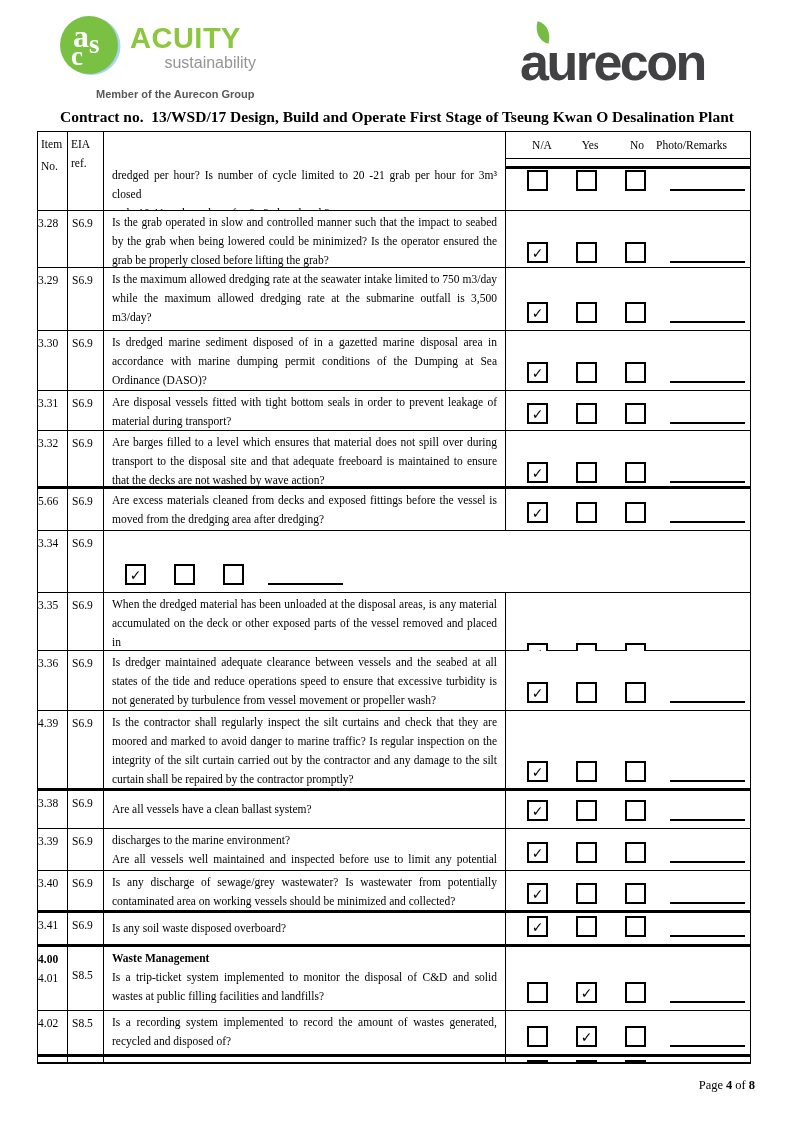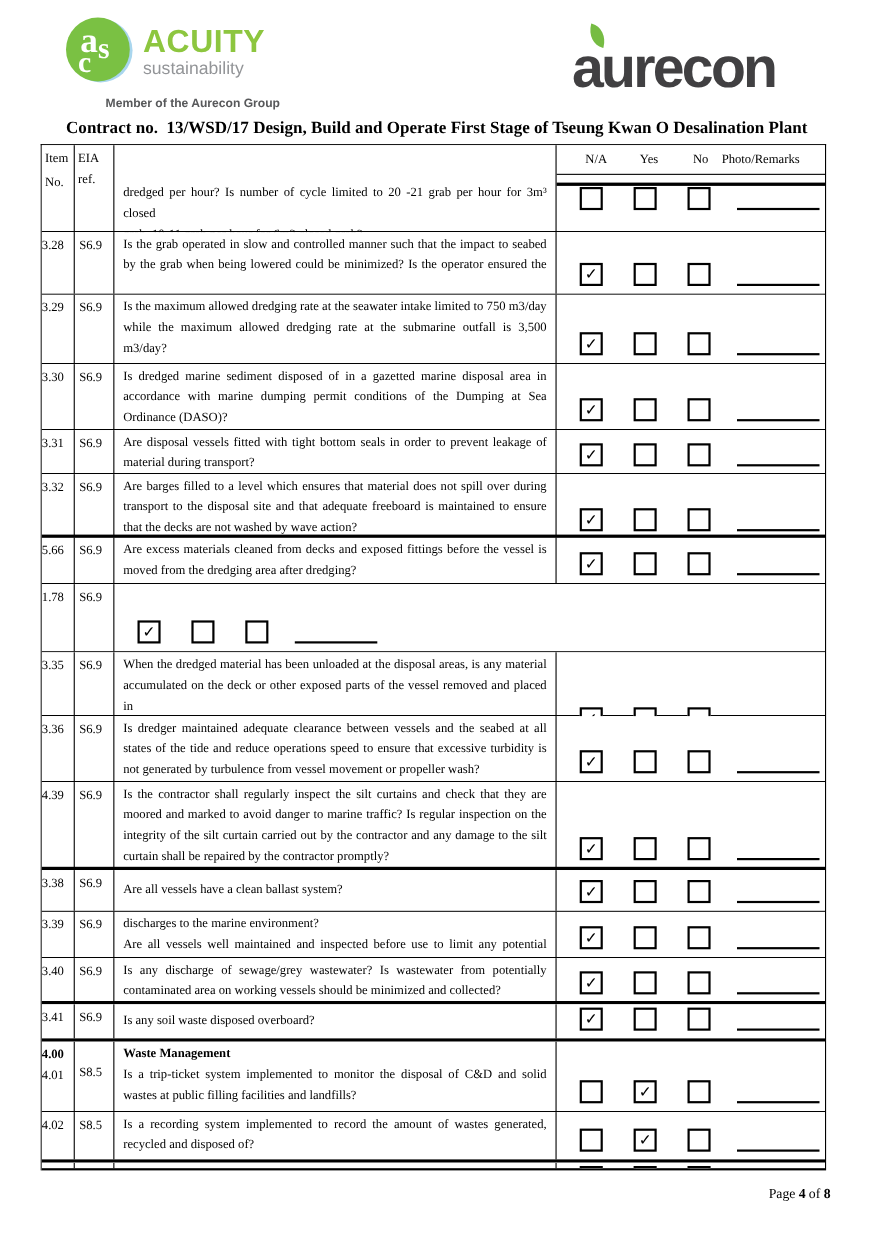--- a/index.html
+++ b/index.html
@@ -9,21 +9,21 @@
   
   .logos { position:absolute; top:14px; left:58px; width:698px; height:94px; }
   .acuity { position:absolute; left:0; top:0; width:240px; height:94px; }
   .acuity-mark { position:absolute; left:2px; top:2px; width:58px; height:58px; background:#7ac143; border-radius:50%; box-shadow:2.5px 1px 0 0 #a9d6ee; }
   .acuity-mark span { position:absolute; color:#fff; font-family:"Liberation Serif",serif; font-weight:bold; line-height:1; }
   .letter-a { font-size:32px; left:13px; top:4px; }
   .letter-s { font-size:27px; left:29px; top:15px; }
   .letter-c { font-size:27px; left:11px; top:27px; }
   .acuity-text { position:absolute; left:72px; top:9px; width:126px; font-family:"Liberation Sans","DejaVu Sans",sans-serif; }
   .acuity-name { color:#8dc63f; font-size:29px; font-weight:bold; letter-spacing:.5px; line-height:30px; }
-  .acuity-sub { color:#939598; font-size:16px; line-height:19px; }
+  .acuity-sub { color:#939598; font-size:16px; line-height:19px; text-align:right; }
   .acuity-tagline { position:absolute; left:38px; top:74px; white-space:nowrap; font-family:"Liberation Sans","DejaVu Sans",sans-serif; font-size:11px; font-weight:bold; color:#58595b; }
   .aurecon { position:absolute; right:18px; top:8px; width:218px; height:72px; }
   .aurecon-leaf { position:absolute; left:15px; top:1px; width:16px; height:19px; background:#76bc43; border-radius:0 95% 0 95%; transform:rotate(14deg); }
   .aurecon-name { position:absolute; left:0; top:12px; font-family:"Liberation Sans","DejaVu Sans",sans-serif; font-weight:bold; font-size:52px; letter-spacing:-2.5px; color:#414042; line-height:56px; }
 
   
   .doc-title { position:absolute; top:108px; left:0; width:794px; text-align:center; font-weight:bold; font-size:15.5px; white-space:pre; }
 
   
   .ctable { position:absolute; left:37px; top:131px; width:714px; border:1.5px solid #000; border-bottom:none; background:#fff; }
@@ -113,20 +113,21 @@
       <div class="trow" style="height: 57px;">
         <div class="cell item">
           <div>3.28</div>
         </div>
         <div class="cell ref">
           <div>S6.9</div>
         </div>
         <div class="cell q">
           <div class="qline just">Is the grab operated in slow and controlled manner such that the impact to seabed</div>
           <div class="qline just">by the grab when being lowered could be minimized? Is the operator ensured the</div>
+          <div class="qline">grab be properly closed before lifting the grab?</div>
         </div>
         <div class="cell checks">
           <span class="box b-na">
             <span class="tick">✓</span>
           </span>
           <span class="box b-yes"></span>
           <span class="box b-no"></span>
           <span class="rline"></span>
         </div>
       </div>
@@ -228,21 +229,21 @@
           <span class="box b-na">
             <span class="tick">✓</span>
           </span>
           <span class="box b-yes"></span>
           <span class="box b-no"></span>
           <span class="rline"></span>
         </div>
       </div>
       <div class="trow" style="height: 62px;">
         <div class="cell item">
-          <div>1.78</div>
+          <div>3.34</div>
         </div>
         <div class="cell ref">
           <div>S6.9</div>
         </div>
         <div class="cell checks">
           <span class="box b-na">
             <span class="tick">✓</span>
           </span>
           <span class="box b-yes"></span>
           <span class="box b-no"></span>

